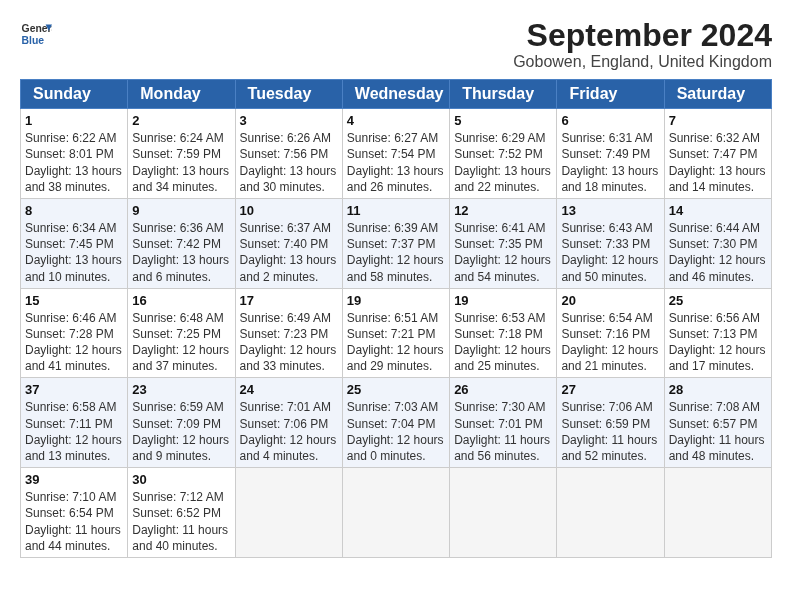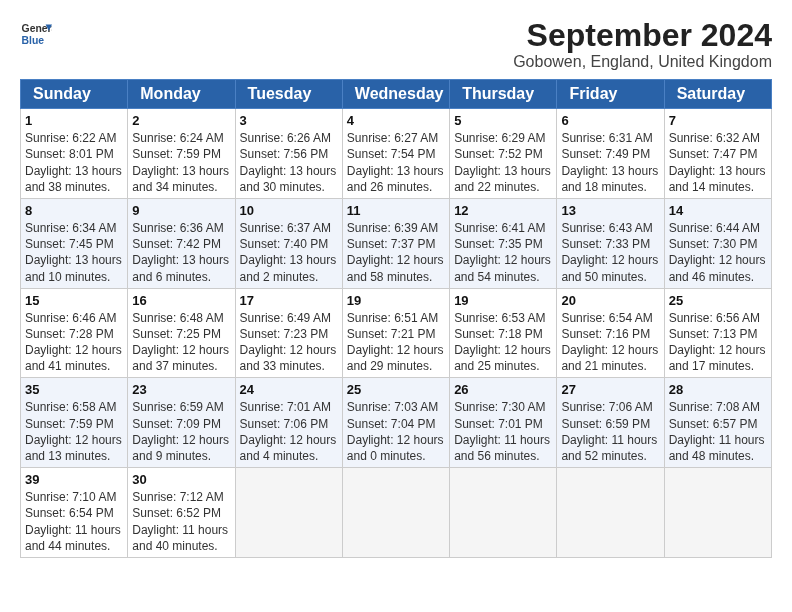--- a/index.html
+++ b/index.html
@@ -265,23 +265,23 @@
           <td>
             <span class="day-num">25</span>
             <div class="cell-text">Sunrise: 6:56 AM
 Sunset: 7:13 PM
 Daylight: 12 hours
 and 17 minutes.</div>
           </td>
         </tr>
         <tr class="row-shade">
           <td>
-            <span class="day-num">35</span>
+            <span class="day-num">37</span>
             <div class="cell-text">Sunrise: 6:58 AM
-Sunset: 7:59 PM
+Sunset: 7:11 PM
 Daylight: 12 hours
 and 13 minutes.</div>
           </td>
           <td>
             <span class="day-num">23</span>
             <div class="cell-text">Sunrise: 6:59 AM
 Sunset: 7:09 PM
 Daylight: 12 hours
 and 9 minutes.</div>
           </td>

